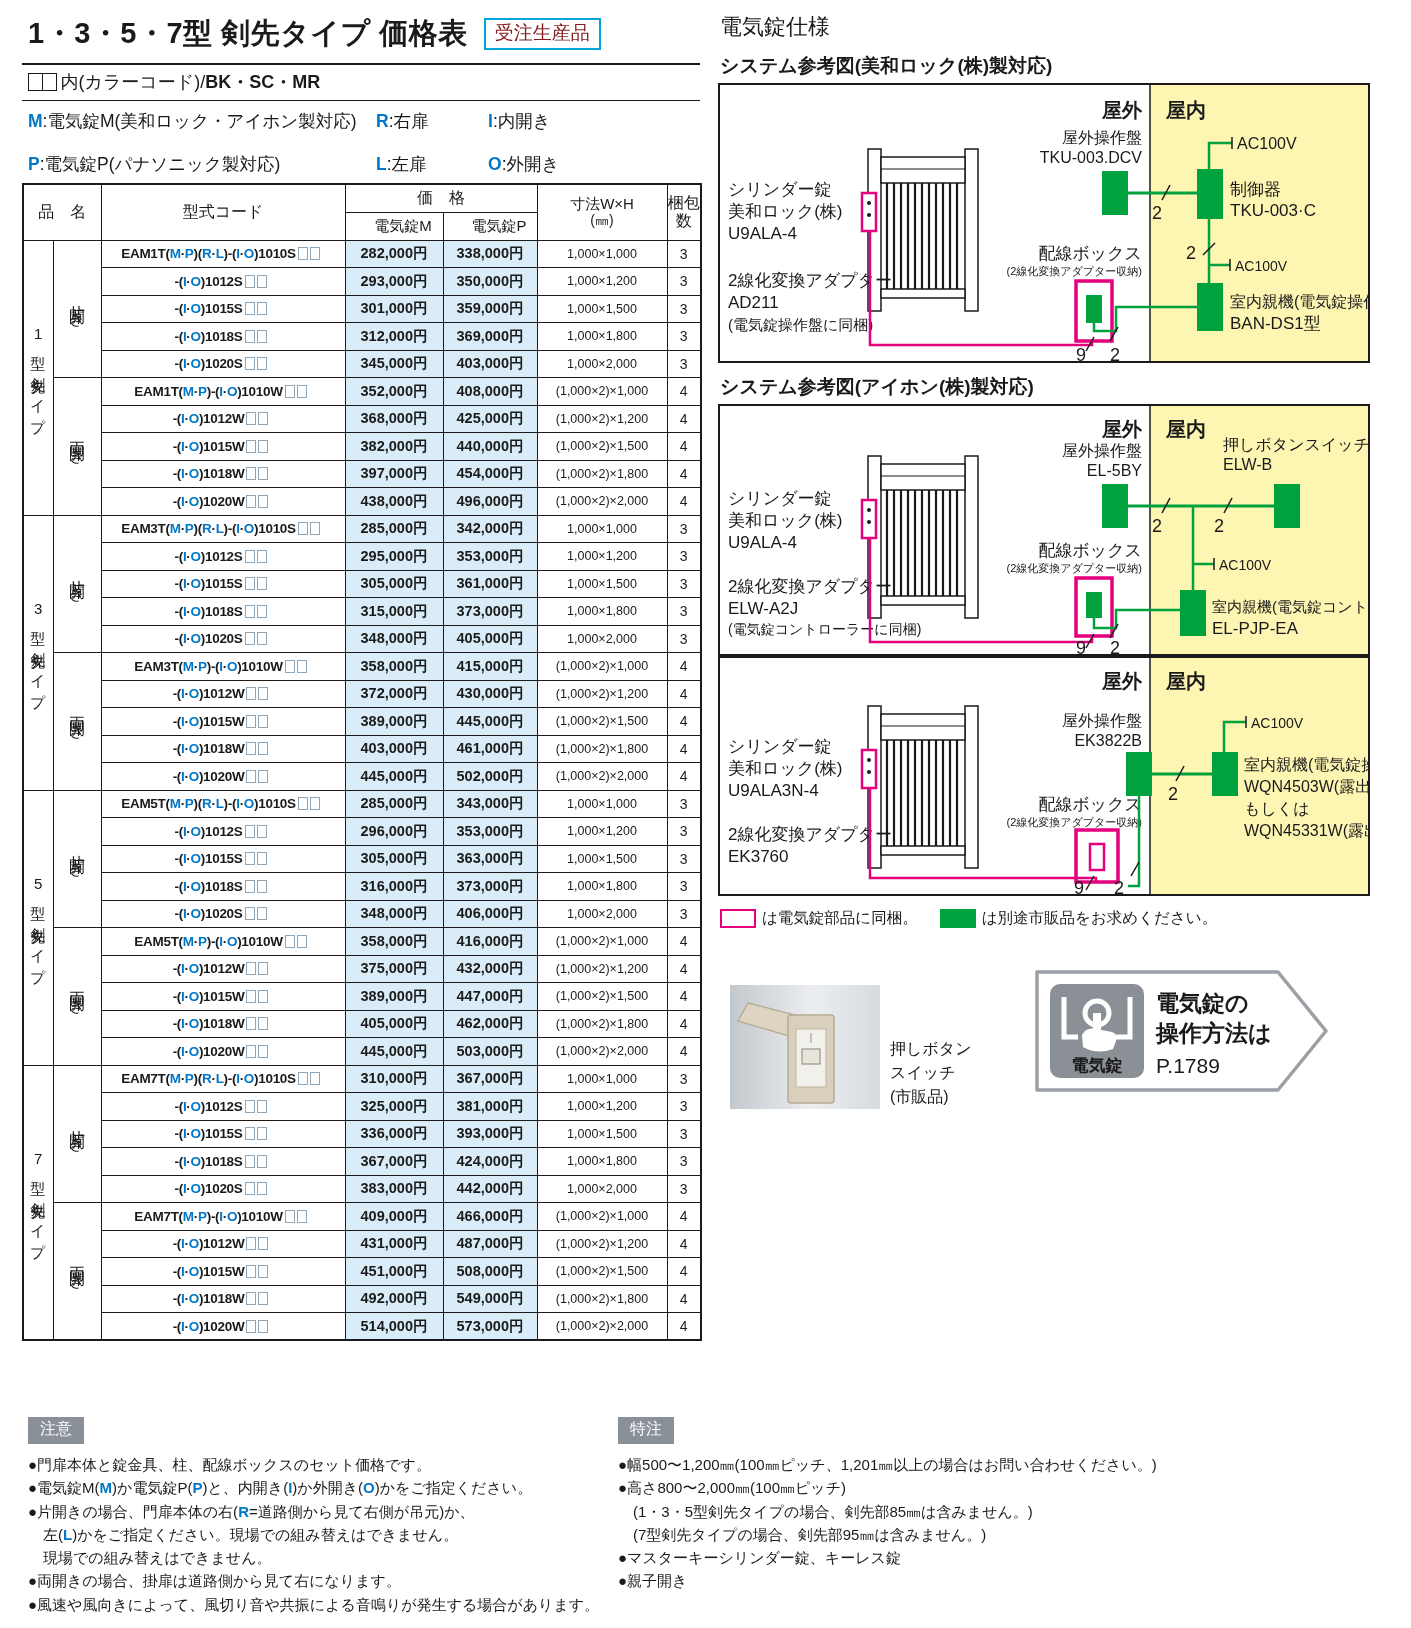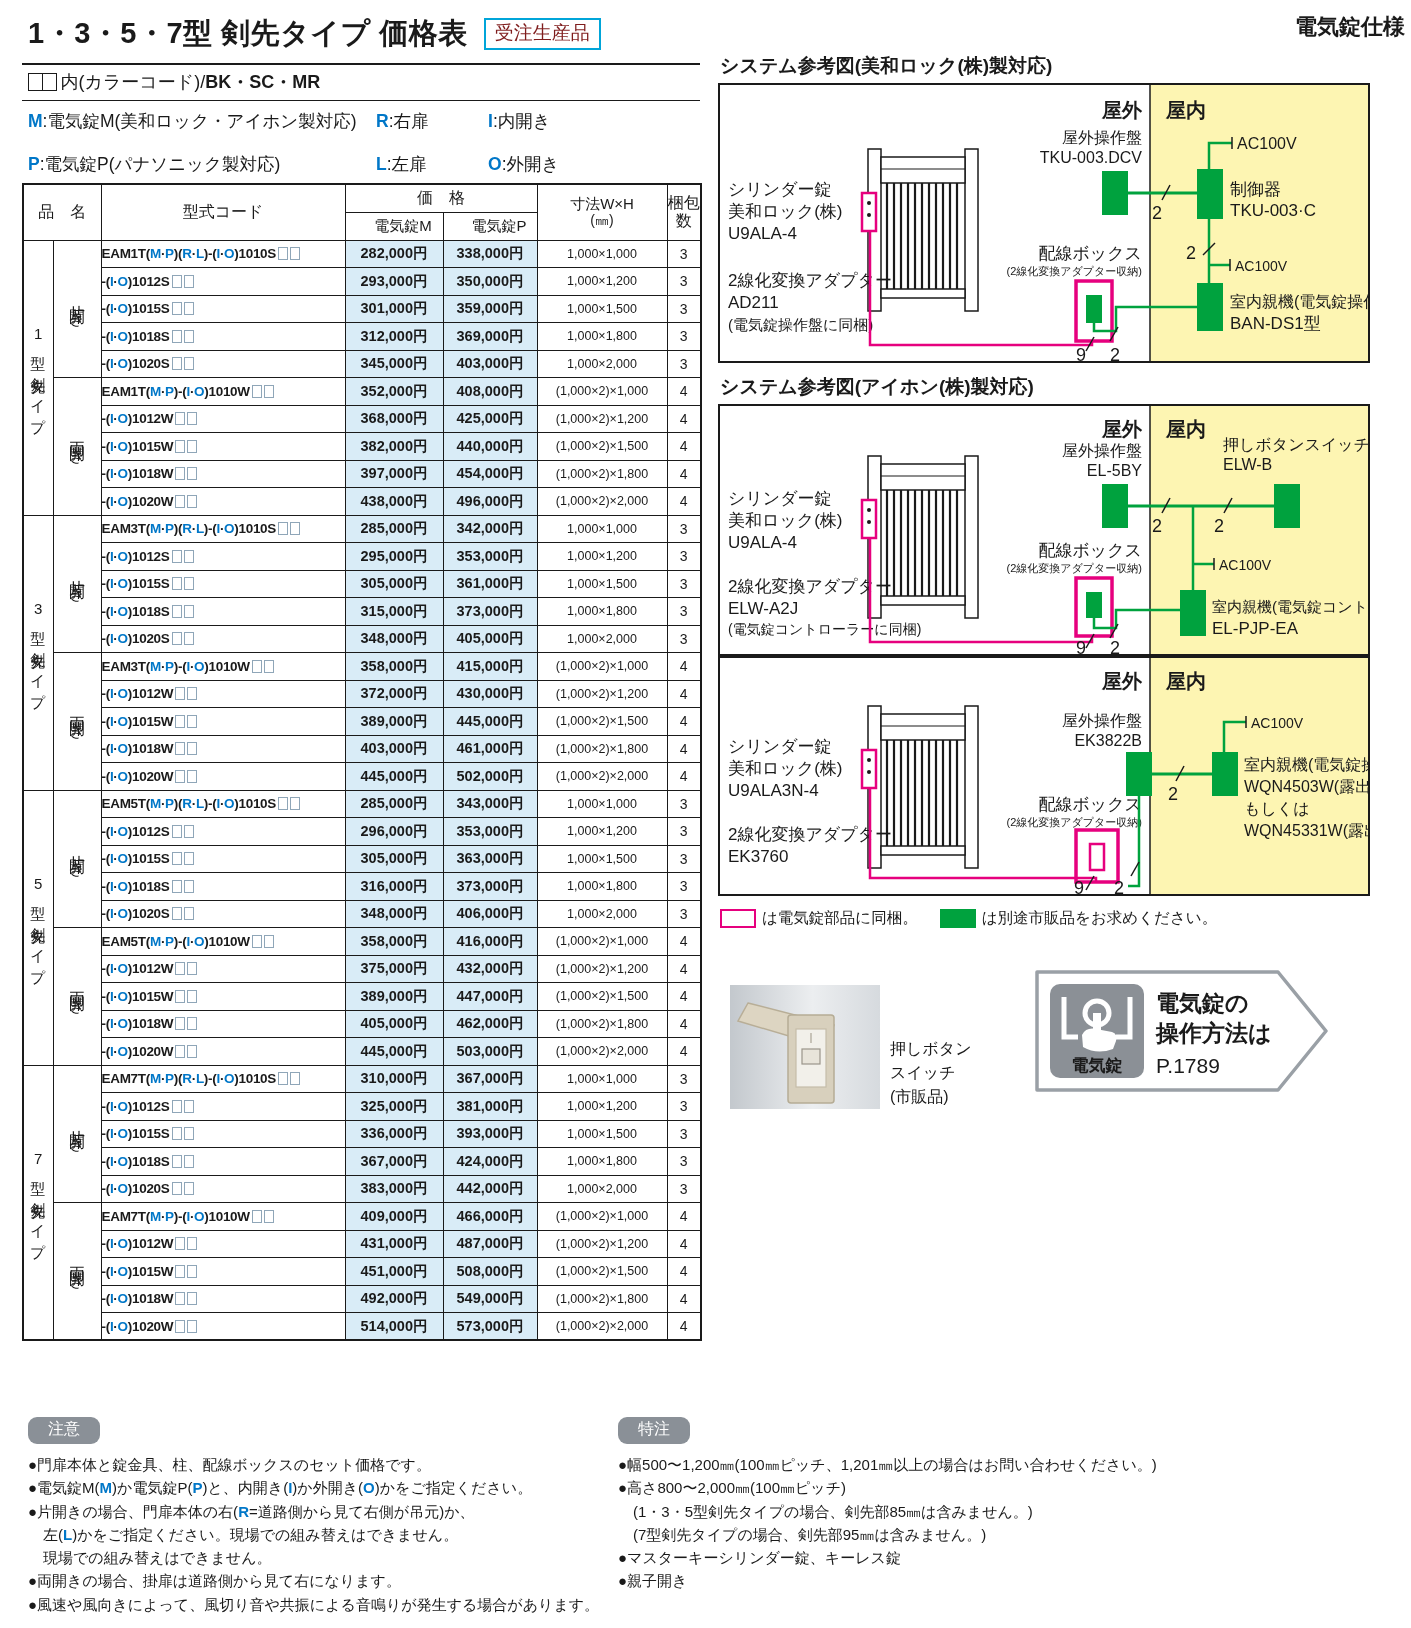--- a/index.html
+++ b/index.html
@@ -32,40 +32,40 @@
   thead td { text-align:center; font-size:16px; height:28px; }
   thead .sub { font-size:15px;padding-left:18px; }
   .hdr-two { font-size:15px; line-height:1.12; }
   .hdr-two .l2 { font-size:14px; }
   .qty-hdr { font-size:16px; line-height:1.15; }
   tbody tr { height:27.5px; }
   .type-cell, .open-cell { text-align:center; vertical-align:middle; background:#fff; }
   .vtext { writing-mode:vertical-rl; text-orientation:upright; letter-spacing:2px;
            font-size:15px; display:inline-block; line-height:1; }
   .open-cell .vtext { font-size:16px; letter-spacing:4px; }
-  .code-cell { text-align:left; padding-right:5px; font-weight:bold; font-size:13.5px;
+  .code-cell { text-align:center; padding-right:5px; font-weight:bold; font-size:13.5px;
                letter-spacing:-0.3px; white-space:nowrap; }
   .price-cell { background:#d9ecf7; font-weight:bold; font-size:14.5px; text-align:center; }
   .size-cell { text-align:center; font-size:12.5px; }
   .qty-cell { text-align:center; font-size:14px; }
   .cbox { display:inline-block; width:10px; height:13px; border:1.2px solid #8fa6b8;
           margin-left:2px; vertical-align:-2px; background:#fff; }
 
   
   .notes-row { display:flex; padding-left:28px; margin-top:76px; }
   .notes-left { width:590px; }
   .notes-right { flex:1; }
   .gray-label { display:inline-block; background:#8a9097; color:#fff; font-size:16px;
-                padding:2px 20px 4px; margin-bottom:9px;border-radius:9px; }
+                padding:2px 12px 4px; margin-bottom:9px; }
   .note-line { font-size:15px; line-height:1.55; }
   .note-line.indent { padding-left:15px; }
   .note-footer { margin-top:15px; font-size:15px; line-height:1.6; }
 
   
-  .spec-heading { font-size:22px; font-weight:bold; padding-left:2px;text-align:right; }
+  .spec-heading { font-size:22px; font-weight:normal; padding-left:2px; }
   .diag-title { font-size:19px; font-weight:600; margin:11px 0 4px 2px; }
   .diag-svg { display:block; }
   svg text { fill:#1a1a1a; font-family:"Liberation Sans","DejaVu Sans",sans-serif; }
   .legend-line { margin:12px 0 0 2px; font-size:15.5px; display:flex; align-items:center; }
   .pink-sample { display:inline-block; width:36px; height:19px; border:2.5px solid #e6007e;
                  background:#fff; margin-right:6px; }
   .green-sample { display:inline-block; width:36px; height:19px; background:#00a23e;
                   margin:0 6px 0 22px; }
   .bottom-row { display:flex; align-items:flex-start; margin-top:10px; }
   .photo-wrap { margin-top:46px; margin-left:12px; display:flex; align-items:flex-end; }

